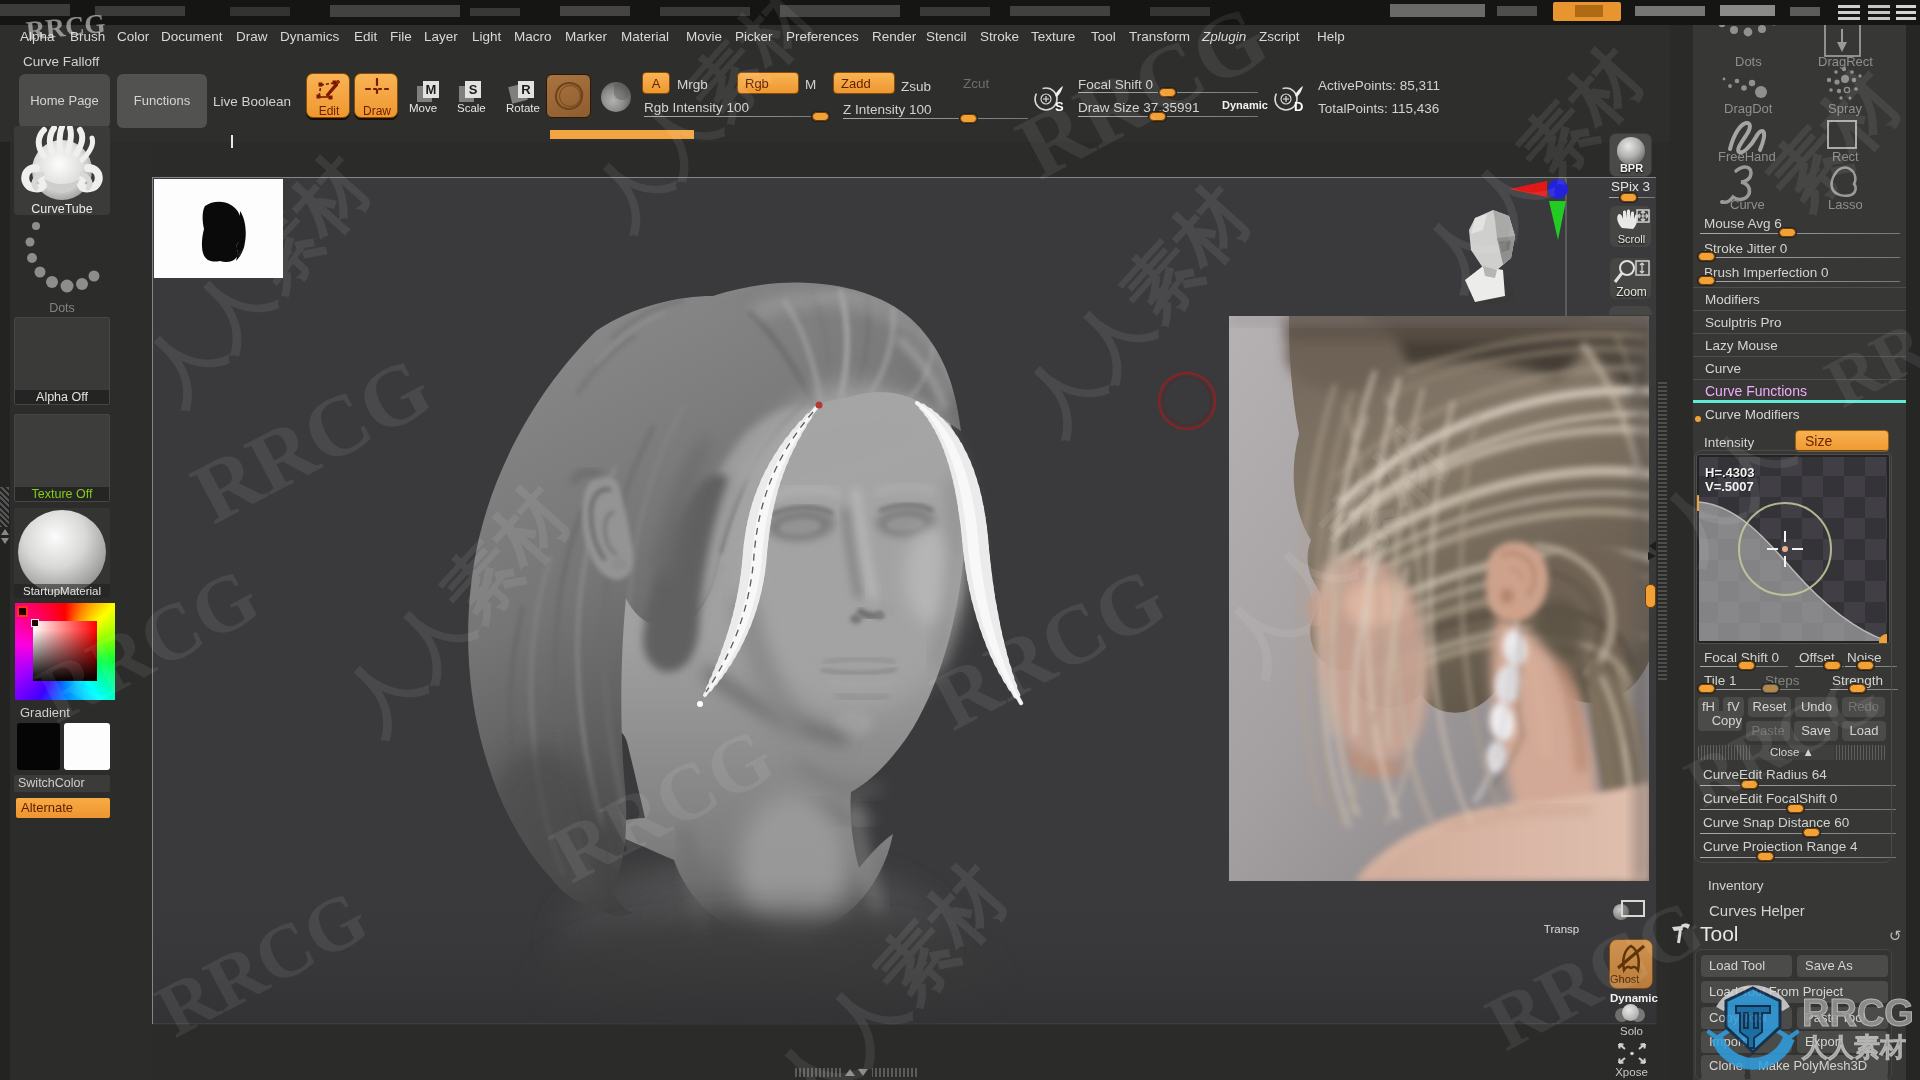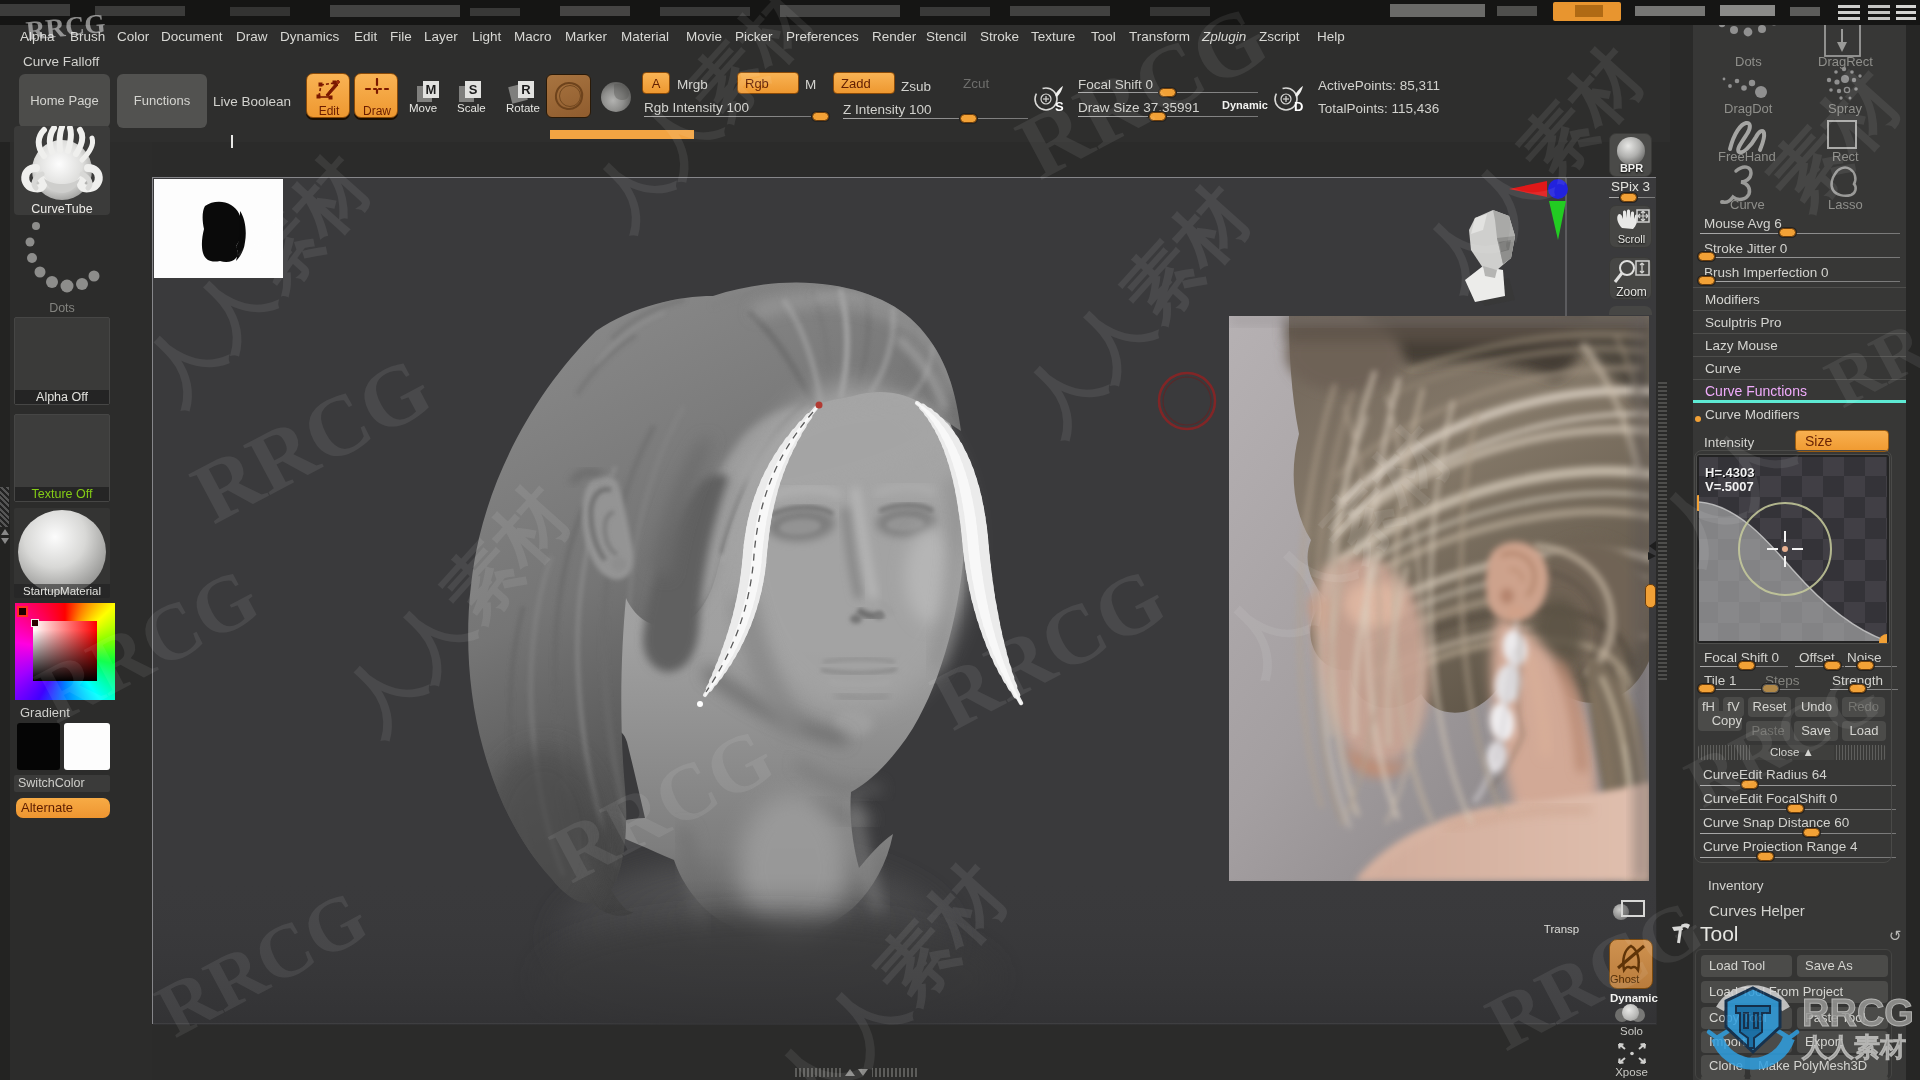--- a/index.html
+++ b/index.html
@@ -240,21 +240,21 @@
       <div class="ab" style="left:18px;top:18px;width:64px;height:60px;background:linear-gradient(180deg,rgba(0,0,0,0) 15%,#000000);"></div>
       <div class="ab" style="left:2px;top:3px;width:11px;height:11px;background:#1c0000;border:2px solid #ff3020;"></div>
       <div class="ab" style="left:16px;top:16px;width:8px;height:8px;background:#2a0000;border:1.5px solid #f0f0ee;"></div>
     </div>
     <div class="ab" style="left:20px;top:705px;font-size:13px;color:#cfcfcb;">Gradient</div>
 
     <div class="ab" style="left:17px;top:723px;width:43px;height:47px;background:#050505;border-radius:3px;"></div>
     <div class="ab" style="left:64px;top:723px;width:46px;height:47px;background:#fdfdfd;border-radius:3px;"></div>
     <div class="ab" style="left:14px;top:775px;width:96px;height:17px;background:#3b3b3a;border-radius:2px;font-size:12.5px;color:#cfcfcb;line-height:17px;padding-left:4px;">SwitchColor</div>
 
-    <div class="ab" style="left:16px;top:798px;width:94px;height:20px;background:linear-gradient(180deg,#f7ab45,#ee9530);border-radius:7px;font-size:13px;color:#5c1d00;line-height:20px;padding-left:5px;">Alternate</div>
+    <div class="ab" style="left:16px;top:798px;width:94px;height:20px;background:linear-gradient(180deg,#f7ab45,#ee9530);border-radius:2px;font-size:13px;color:#5c1d00;line-height:20px;padding-left:5px;">Alternate</div>
   </div>
 
   <div class="ab" id="canvas" style="left:152px;top:177px;width:1504px;height:847px;background:#3a3a3c;border-top:1px solid #86868a;border-left:1px solid #86868a;border-bottom:1px solid #86868a;">
   <svg width="1504" height="847" viewBox="0 0 1504 847" style="position:absolute;left:0;top:0;">
     <defs>
       <linearGradient id="hairg" x1="0" y1="0" x2="0.3" y2="1">
         <stop offset="0" stop-color="#949494"></stop>
             <stop offset="0.5" stop-color="#7b7b7b"></stop>
             <stop offset="1" stop-color="#4a4a4a"></stop>
       </linearGradient>

